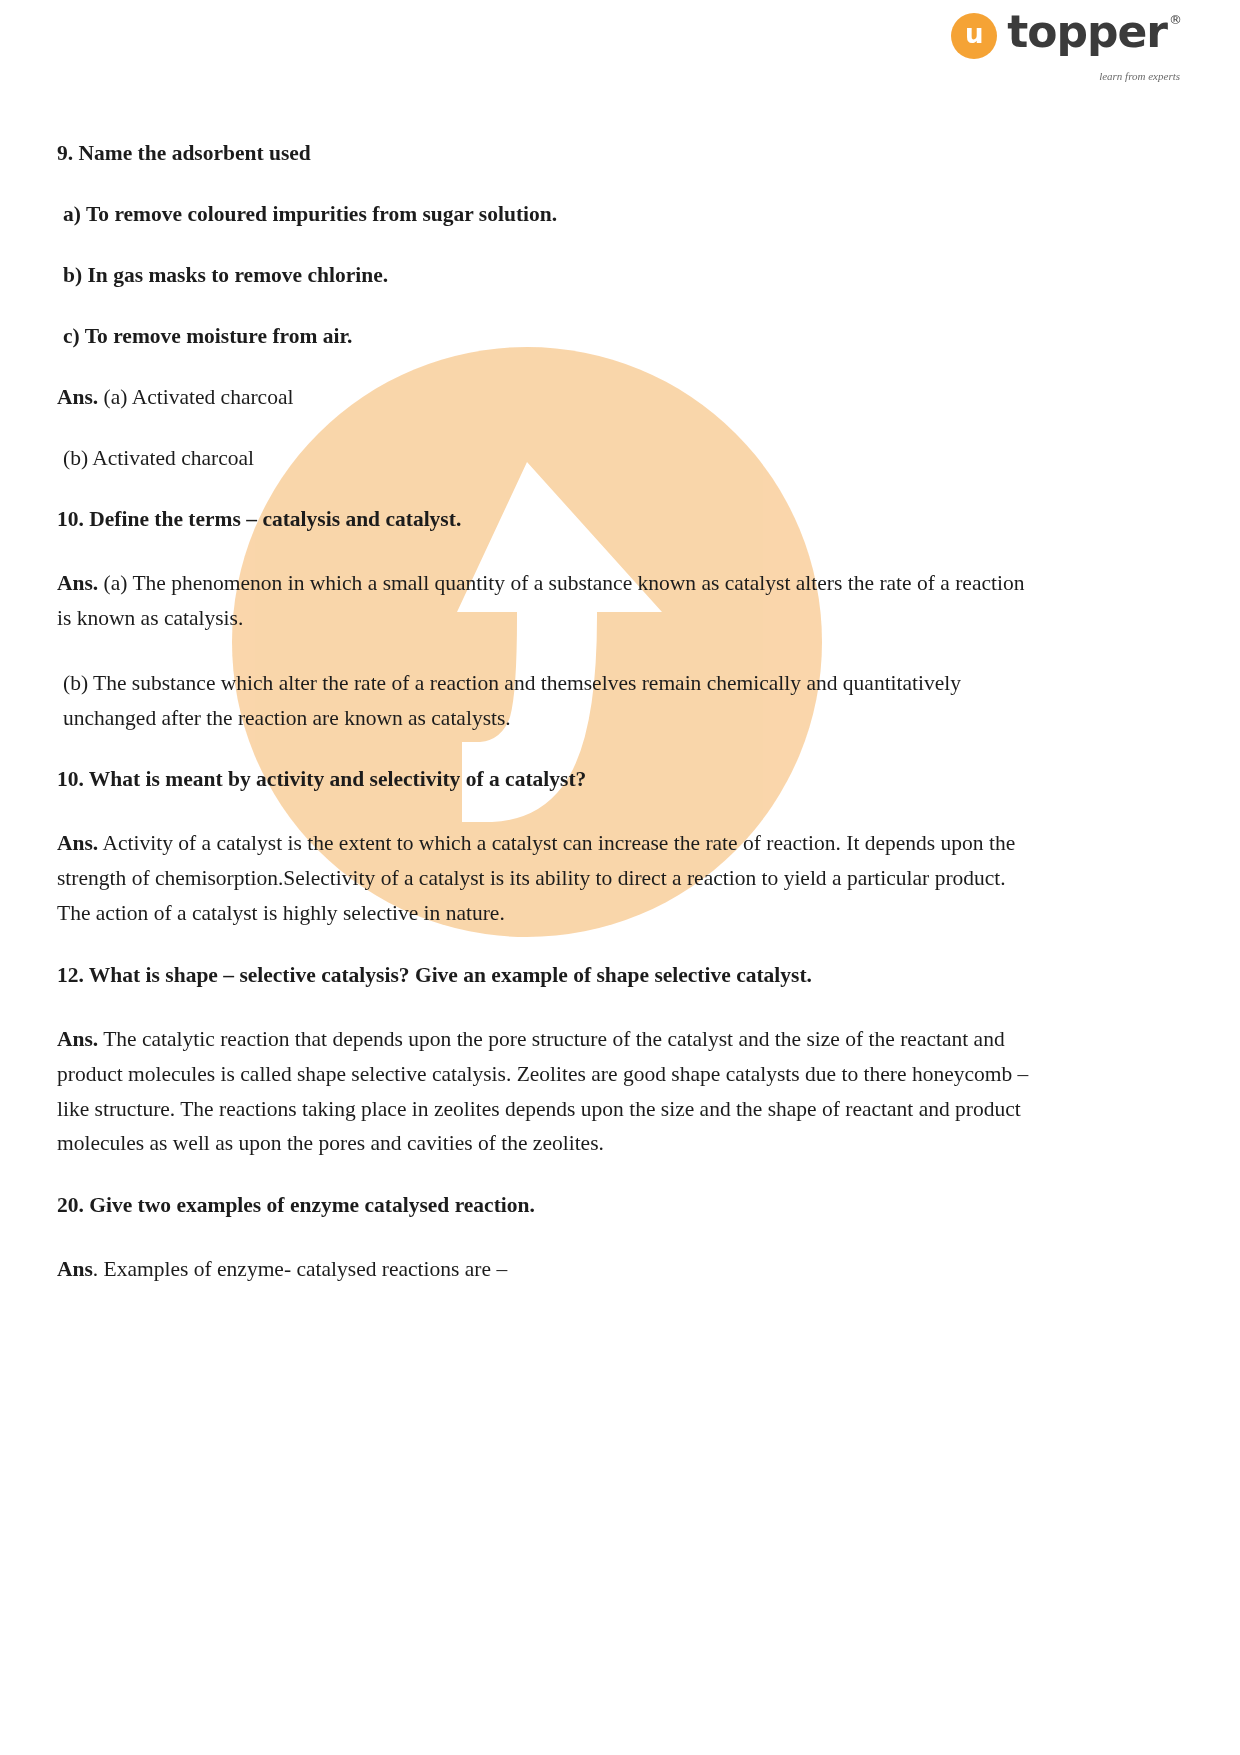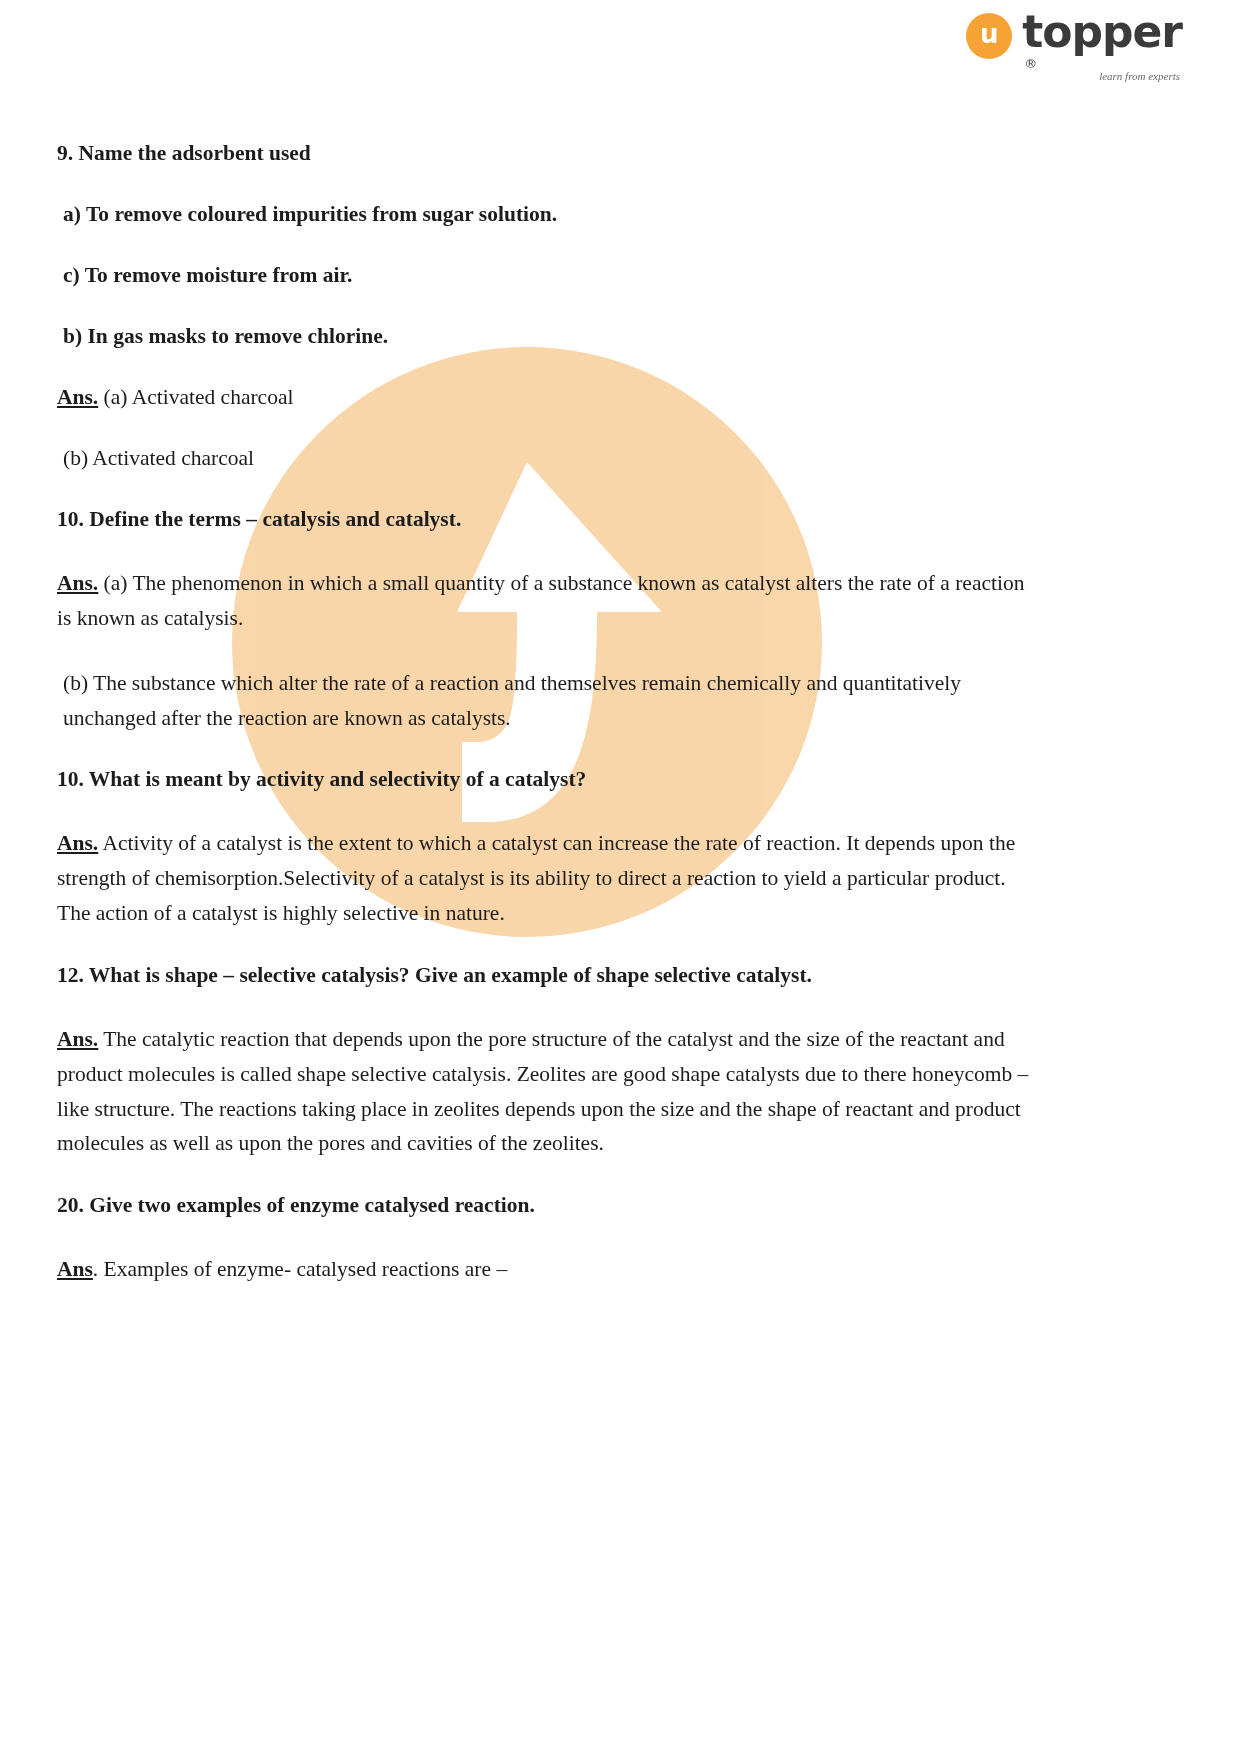--- a/index.html
+++ b/index.html
@@ -113,62 +113,61 @@
     color: #1c1c1c;
   }
   .para.q {
     font-weight: bold;
   }
   .indent {
     padding-left: 6px;
   }
   .ans-label {
     font-weight: bold;
-    text-decoration: underline;
   }
   .block {
     font-size: 21.5px;
     line-height: 1.62;
     margin: 8px 0 30px 0;
     color: #1c1c1c;
   }
 </style>
 </head>
 <body>
 
 <div class="page-header">
   <div class="logo-wrap">
     <div class="logo-mark">
       <span>u</span>
     </div>
     <div style="position:relative;">
-      <div style="display:flex;align-items:flex-start;flex-direction:column;">
+      <div style="display:flex;align-items:flex-start;">
         <div class="logo-text">topper</div>
         <div class="logo-reg">®</div>
       </div>
       <div class="logo-tag">learn from experts</div>
     </div>
   </div>
 </div>
 
 <div class="watermark">
   <svg class="arrow" viewBox="0 0 330 400">
     <path d="M165 20 L300 170 L235 170 L235 175 Q235 300 200 345 Q175 378 130 380 L100 380 L100 300 L118 300 Q140 298 148 275 Q155 250 155 175 L155 170 L95 170 Z" fill="#ffffff"></path>
   </svg>
 </div>
 
 <div class="content">
 
   <p class="para q">9. Name the adsorbent used</p>
 
   <p class="para q indent">a) To remove coloured impurities from sugar solution.</p>
 
+  <p class="para q indent">b) In gas masks to remove chlorine.</p>
+
   <p class="para q indent">c) To remove moisture from air.</p>
-
-  <p class="para q indent">b) In gas masks to remove chlorine.</p>
 
   <p class="para">
     <span class="ans-label">Ans.</span><span>  (a) Activated charcoal</span>
   </p>
 
   <p class="para indent">(b) Activated charcoal</p>
 
 
   <p class="para q">10. Define the terms – catalysis and catalyst.</p>
 

